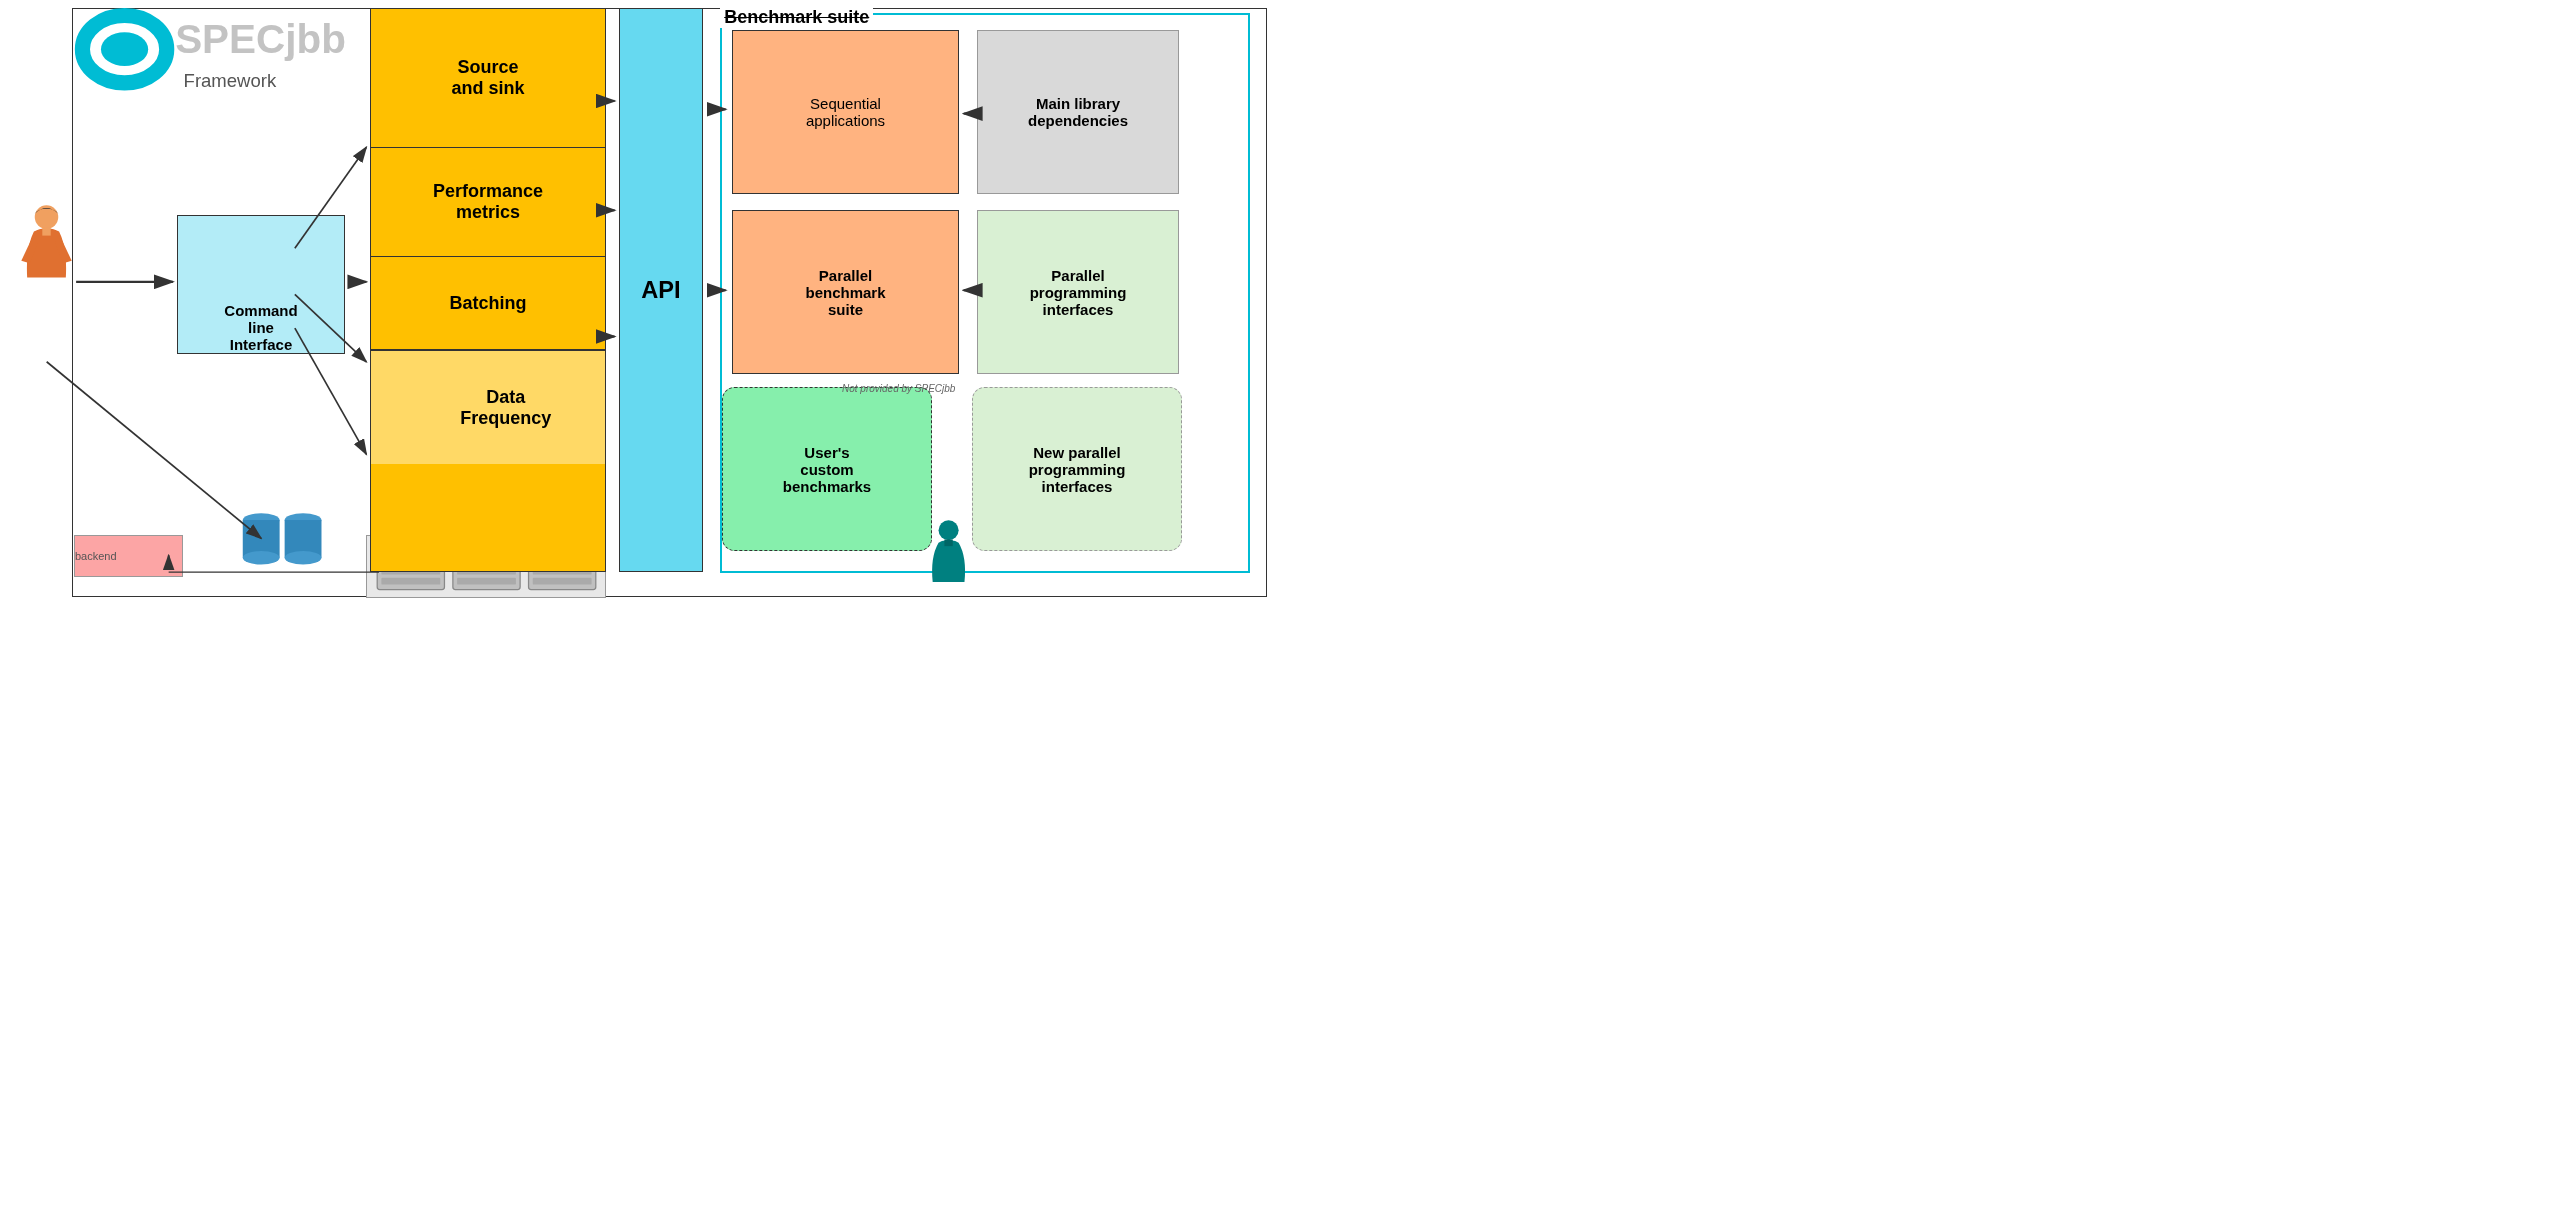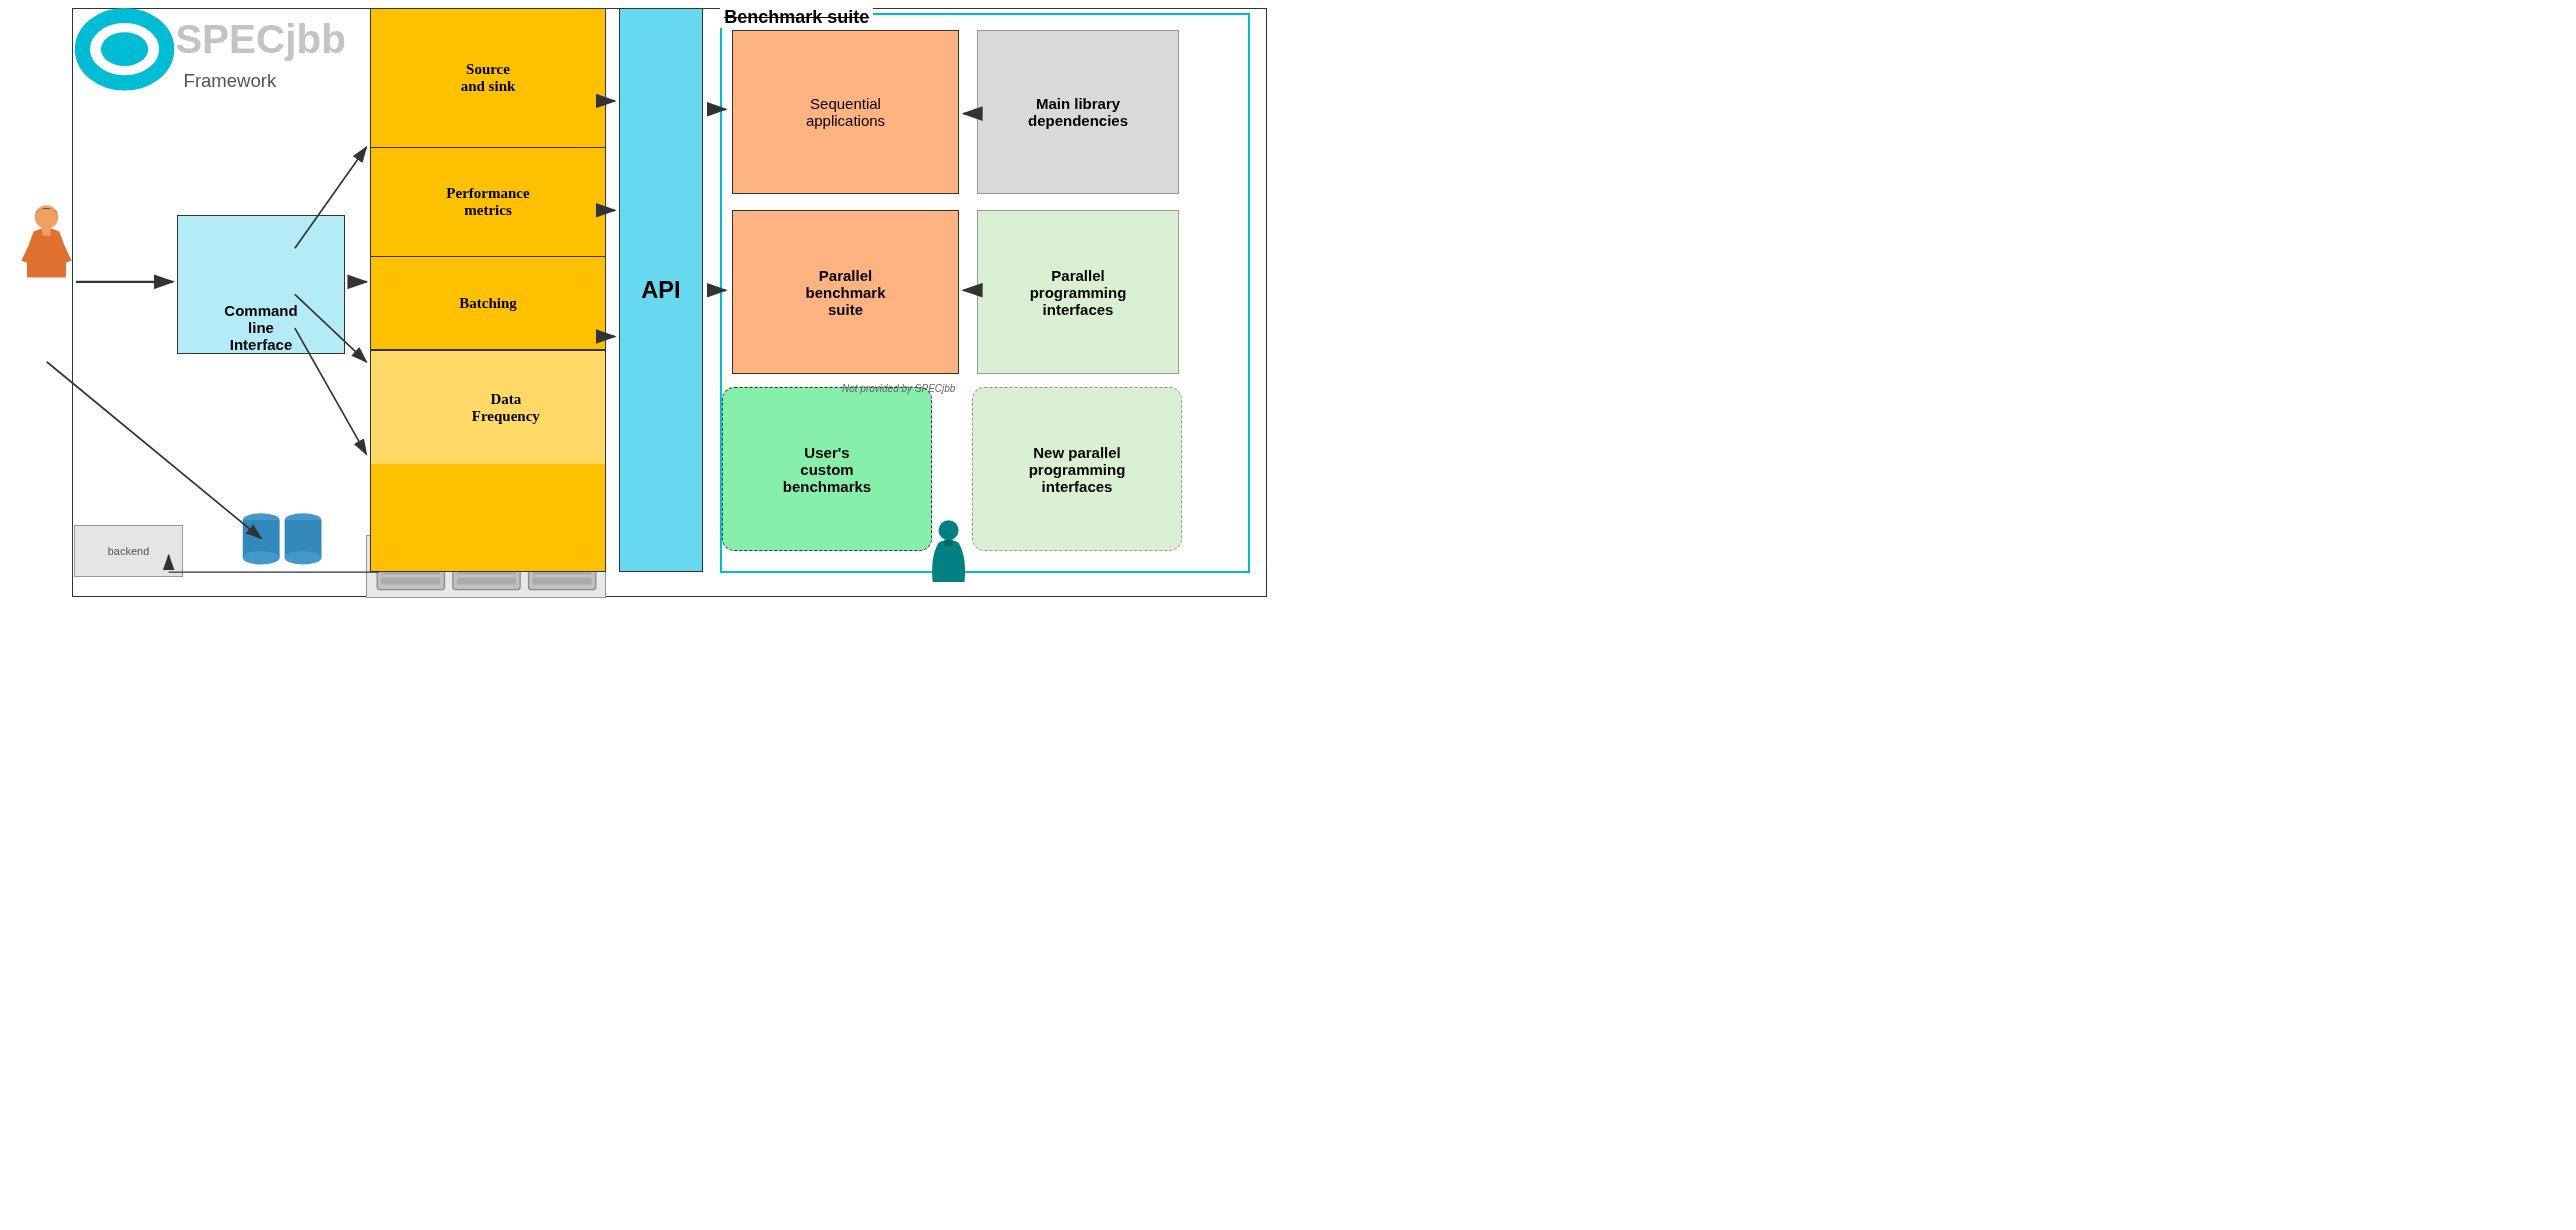--- a/index.html
+++ b/index.html
@@ -78,24 +78,23 @@
       border: 1.7px solid #333;
       z-index: 5;
     }
 
     .yellow-section {
       border-bottom: 1.7px solid #333;
       display: flex;
       align-items: center;
       justify-content: center;
       text-align: center;
-      font-size: 15px;
+      font-size: 18px;
       font-weight: bold;
       padding: 8.4px;
-      font-family: Liberation Serif, serif;
     }
 
     .yellow-section.source-sink { height: 139px; }
     .yellow-section.perf-metrics { height: 109px; }
     .yellow-section.workload { height: 109px; }
     .yellow-section.batching { height: 93px; }
     .yellow-section.data-freq {
       height: 114px;
       background: #ffd966;
       border-bottom: none;
@@ -289,26 +288,26 @@
       height: 67px;
       z-index: 10;
     }
 
     
     .injector-box {
       position: absolute;
       bottom: 38px;
       left: 74px;
       width: 109px;
-      height: 52px;
-      background: #e5e5e5;
+      height: 42px;
+      background: #fca5a5;
       border: 0.8px solid #999;
       display: flex;
       align-items: center;
-      justify-content: center;
+      justify-content: flex-start;
       font-size: 10px;
       color: #666;
       z-index: 10;
     }
 
     
     .teal-person {
       position: absolute;
       bottom: 29.5px;
       left: 926px;

